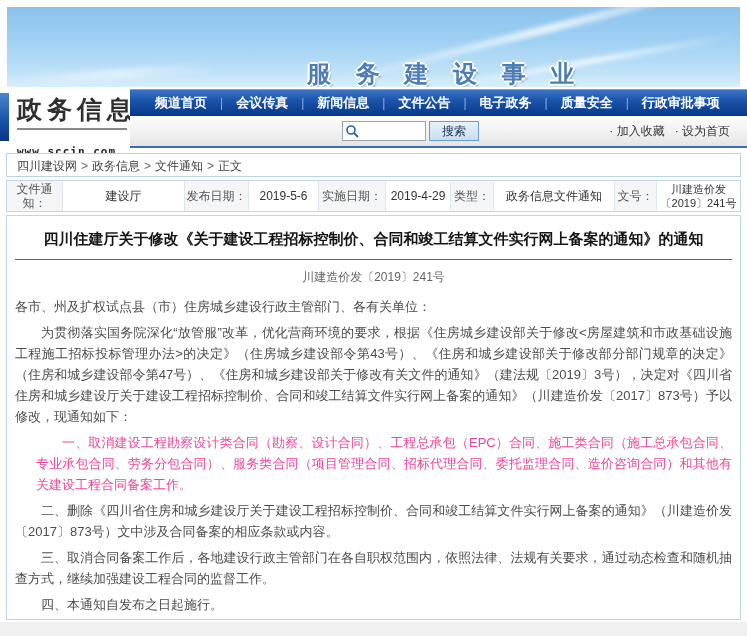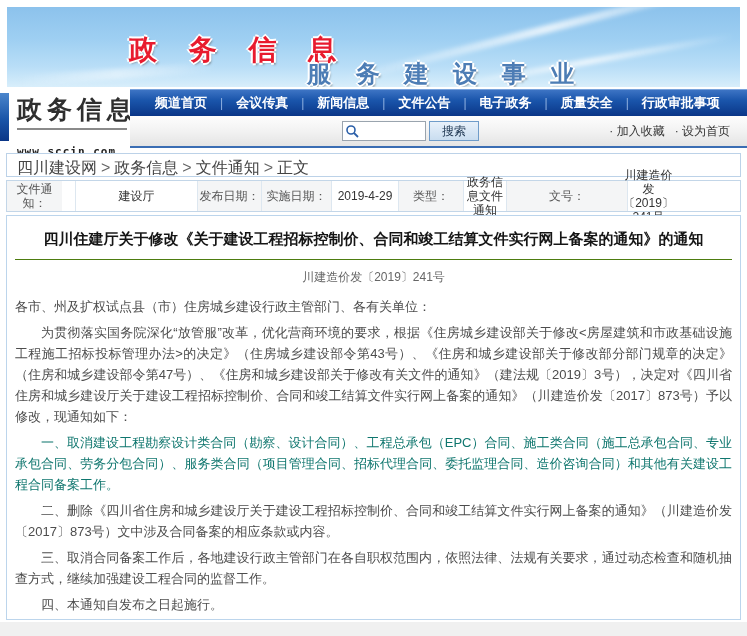--- a/index.html
+++ b/index.html
@@ -45,33 +45,33 @@
   .search-icon { position:absolute; left:2px; top:2px; width:14px; height:14px; }
   .search-input { position:absolute; left:17px; top:0; width:64px; height:18px;
     border:none; outline:none; font-size:12px; background:transparent; }
   .search-btn { margin-left:3px; height:20px; padding:0 12px; font-size:12px; color:#223a55;
     background:linear-gradient(180deg,#e8f1fa,#c9ddf0); border:1px solid #6f9cc9; cursor:pointer; }
   .quick-links { margin-left:auto; padding-right:17px; font-size:12px; }
   .quick-link { color:#333; text-decoration:none; margin-left:10px; cursor:pointer; }
 
   
   .breadcrumb { position:absolute; left:6px; top:153px; width:735px; height:24px;
-    border:1px solid #bcd2e8; background:#fff; padding:4px 10px; font-size:16px; color:#444; }
+    border:1px solid #bcd2e8; background:#fff; padding:4px 10px; font-size:12px; color:#444; }
   .bc-item { color:#444; text-decoration:none; cursor:pointer; }
   .bc-sep { color:#666; margin:0 4px; }
 
   
   .meta-table { position:absolute; left:6px; top:180px; width:735px; height:32px;
     display:flex; border:1px solid #c3d6e8; background:#fff; font-size:12px; }
   .meta-cell { display:flex; align-items:center; justify-content:center; text-align:center;
     border-left:1px solid #dde7f0; height:100%; line-height:14px; }
   .meta-cell:first-child { border-left:none; }
   .meta-cell.label { background:#f4f5f6; color:#555; }
   .meta-cell.value { background:#fff; color:#333; }
-  .meta-cell:nth-child(1){width:55px;} .meta-cell:nth-child(2){width:122px;margin-left:13px;}
+  .meta-cell:nth-child(1){width:55px;} .meta-cell:nth-child(2){width:122px;}
   .meta-cell:nth-child(3){width:64px;} .meta-cell:nth-child(4){width:70px;}
   .meta-cell:nth-child(5){width:67px;} .meta-cell:nth-child(6){width:65px;}
   .meta-cell:nth-child(7){width:43px;} .meta-cell:nth-child(8){width:121px;}
   .meta-cell:nth-child(9){width:42px;} .meta-cell:nth-child(10){flex:1; font-size:11px;}
 
   
   .doc { position:absolute; left:6px; top:215px; width:735px; height:405px;
     border:1px solid #bcd5ec; background:#fff; padding:10px 8px 0; overflow:hidden; }
   .doc-title { font-size:15px; font-weight:bold; color:#151515; text-align:center;
     line-height:22px; padding:2px 14px 9px; border-bottom:1px solid #4d7c0f; }
@@ -83,21 +83,20 @@
 </style>
 </head>
 <body>
 
 <div class="page">
 
   <div class="banner">
     <div class="cloud c1"></div>
     <div class="cloud c2"></div>
     <div class="cloud c3"></div>
-    <div class="slogan-main">政 务 信 息</div>
     <div class="slogan-sub">服 务 建 设 事 业</div>
   </div>
 
   <div class="header">
     <div class="logo-accent"></div>
     <div class="logo">
       <div class="logo-title">政务信息</div>
       <div class="logo-url">www.sccin.com</div>
     </div>
     <div class="header-right">
@@ -131,35 +130,36 @@
       </div>
     </div>
   </div>
 
   <div class="breadcrumb"><a class="bc-item">四川建设网</a><span class="bc-sep">&gt;</span><a class="bc-item">政务信息</a><span class="bc-sep">&gt;</span><a class="bc-item">文件通知</a><span class="bc-sep">&gt;</span><a class="bc-item">正文</a></div>
 
   <div class="meta-table">
       <div class="meta-cell label">文件通知：</div>
       <div class="meta-cell value">建设厅</div>
       <div class="meta-cell label">发布日期：</div>
+      <div class="meta-cell value">2019-5-6</div>
       <div class="meta-cell label">实施日期：</div>
       <div class="meta-cell value">2019-4-29</div>
       <div class="meta-cell label">类型：</div>
       <div class="meta-cell value">政务信息文件通知</div>
       <div class="meta-cell label">文号：</div>
       <div class="meta-cell value">川建造价发〔2019〕241号</div>
     </div>
 
   <div class="doc">
     <h1 class="doc-title">四川住建厅关于修改《关于建设工程招标控制价、合同和竣工结算文件实行网上备案的通知》的通知</h1>
     <div class="doc-number">川建造价发〔2019〕241号</div>
     <div class="doc-body">
         <p class="doc-para">各市、州及扩权试点县（市）住房城乡建设行政主管部门、各有关单位：</p>
         <p class="doc-para indent">为贯彻落实国务院深化“放管服”改革，优化营商环境的要求，根据《住房城乡建设部关于修改&lt;房屋建筑和市政基础设施工程施工招标投标管理办法&gt;的决定》（住房城乡建设部令第43号）、《住房和城乡建设部关于修改部分部门规章的决定》（住房和城乡建设部令第47号）、《住房和城乡建设部关于修改有关文件的通知》（建法规〔2019〕3号），决定对《四川省住房和城乡建设厅关于建设工程招标控制价、合同和竣工结算文件实行网上备案的通知》（川建造价发〔2017〕873号）予以修改，现通知如下：</p>
-        <p class="doc-para indent" style="color: #0f766e;">一、取消建设工程勘察设计类合同（勘察、设计合同）、工程总承包（EPC）合同、施工类合同（施工总承包合同、专业承包合同、劳务分包合同）、服务类合同（项目管理合同、招标代理合同、委托监理合同、造价咨询合同）和其他有关建设工程合同备案工作。</p>
+        <p class="doc-para indent" style="color: #ec4899; margin-left: 21px;">一、取消建设工程勘察设计类合同（勘察、设计合同）、工程总承包（EPC）合同、施工类合同（施工总承包合同、专业承包合同、劳务分包合同）、服务类合同（项目管理合同、招标代理合同、委托监理合同、造价咨询合同）和其他有关建设工程合同备案工作。</p>
         <p class="doc-para indent">二、删除《四川省住房和城乡建设厅关于建设工程招标控制价、合同和竣工结算文件实行网上备案的通知》（川建造价发〔2017〕873号）文中涉及合同备案的相应条款或内容。</p>
         <p class="doc-para indent">三、取消合同备案工作后，各地建设行政主管部门在各自职权范围内，依照法律、法规有关要求，通过动态检查和随机抽查方式，继续加强建设工程合同的监督工作。</p>
         <p class="doc-para indent">四、本通知自发布之日起施行。</p>
       </div>
 
   </div>
 
   <div class="footer-strip"></div>
 
 </div>

